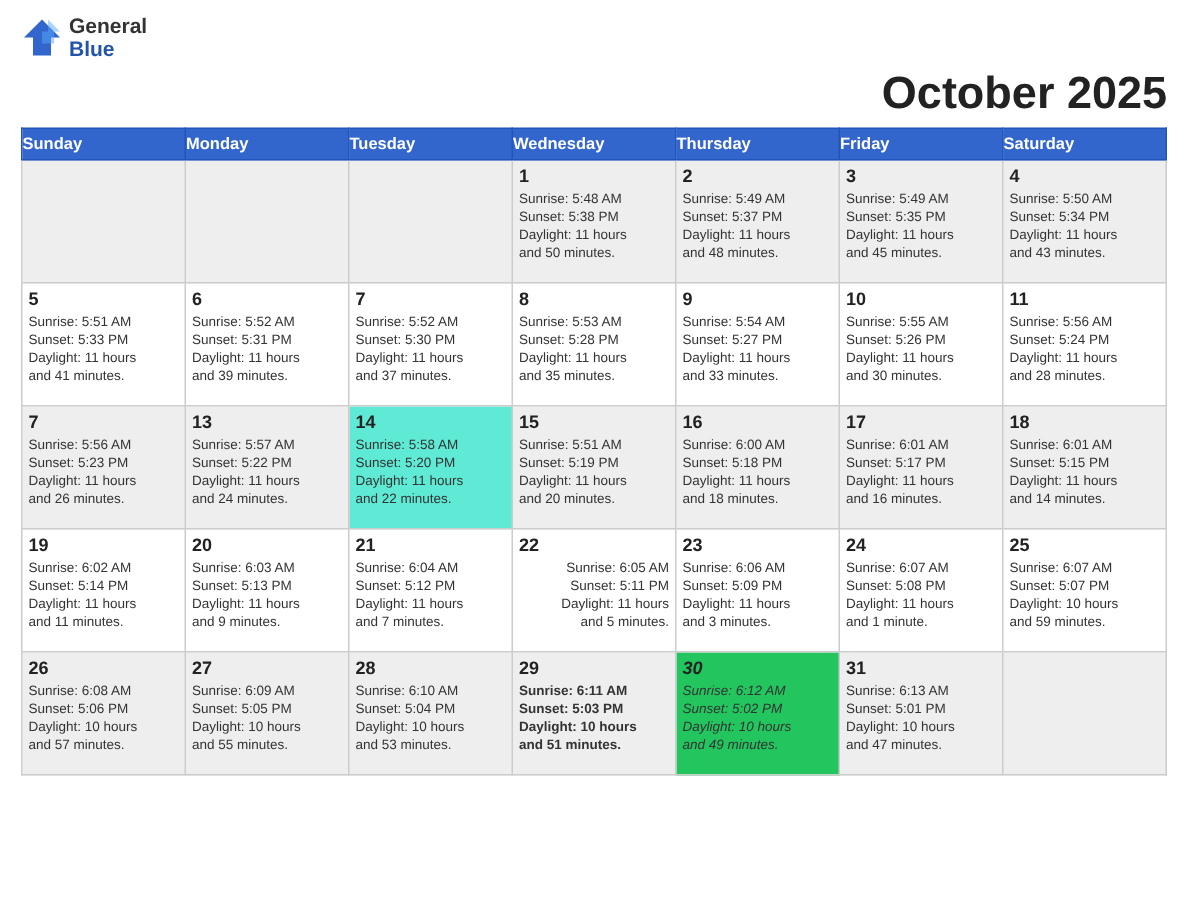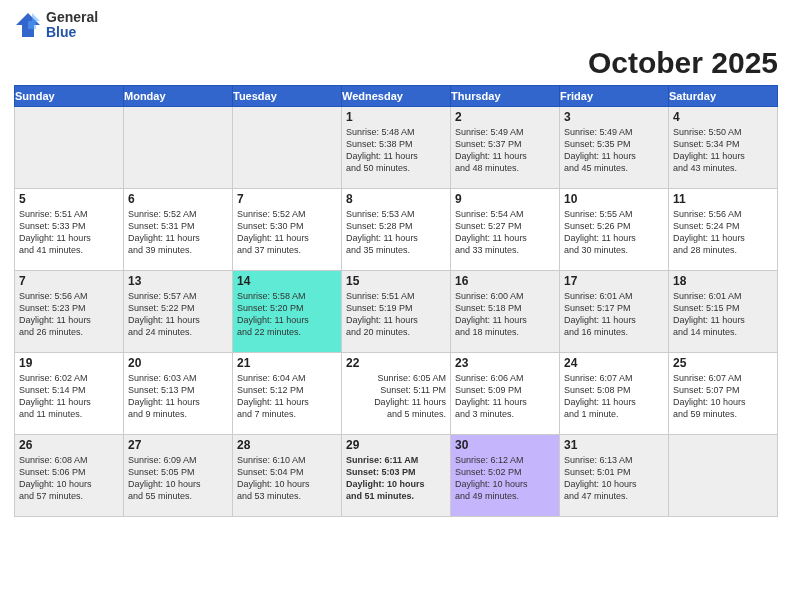--- a/index.html
+++ b/index.html
@@ -338,21 +338,21 @@
 Daylight: 10 hours
 and 53 minutes.</div>
           </td>
           <td style="background: rgb(238, 238, 238);">
             <span class="day-number">29</span>
             <div class="day-info" style="white-space: pre-line; font-weight: bold;">Sunrise: 6:11 AM
 Sunset: 5:03 PM
 Daylight: 10 hours
 and 51 minutes.</div>
           </td>
-          <td style="background: #c4b5fd;">
+          <td style="background: #22c55e; font-style: italic;">
             <span class="day-number">30</span>
             <div class="day-info" style="white-space: pre-line;">Sunrise: 6:12 AM
 Sunset: 5:02 PM
 Daylight: 10 hours
 and 49 minutes.</div>
           </td>
           <td style="background: rgb(238, 238, 238);">
             <span class="day-number">31</span>
             <div class="day-info" style="white-space: pre-line;">Sunrise: 6:13 AM
 Sunset: 5:01 PM

